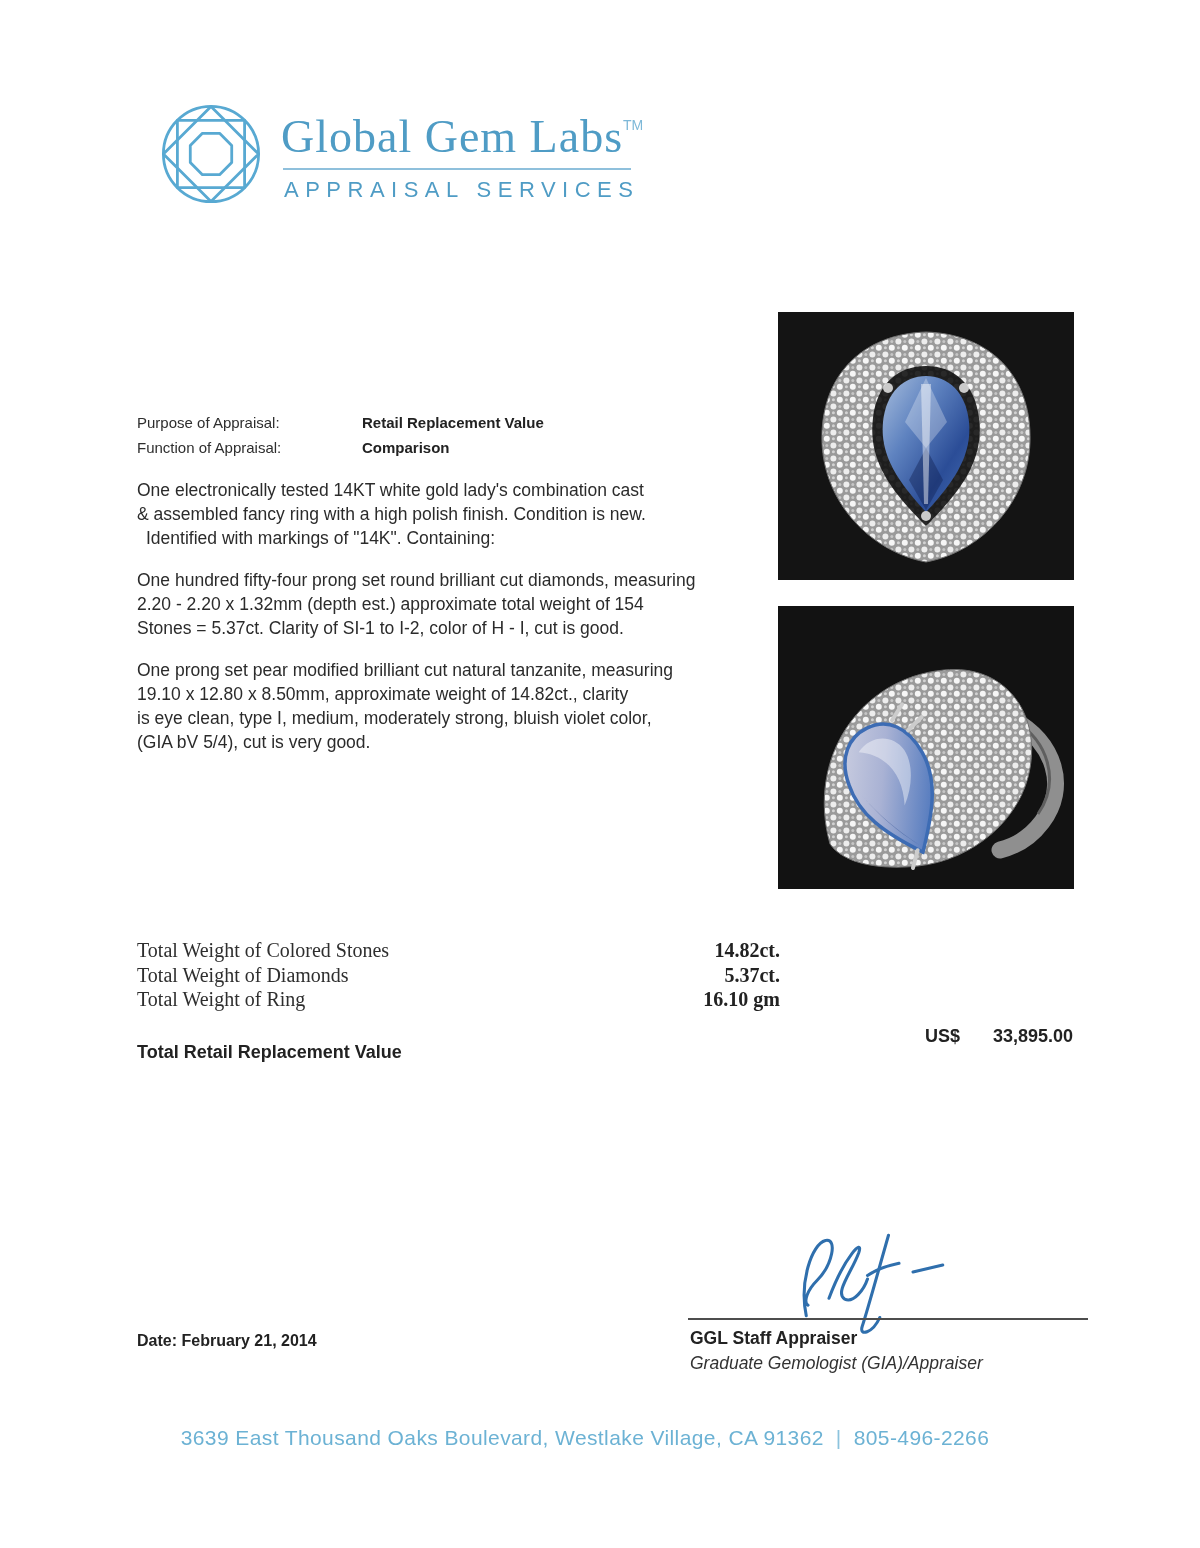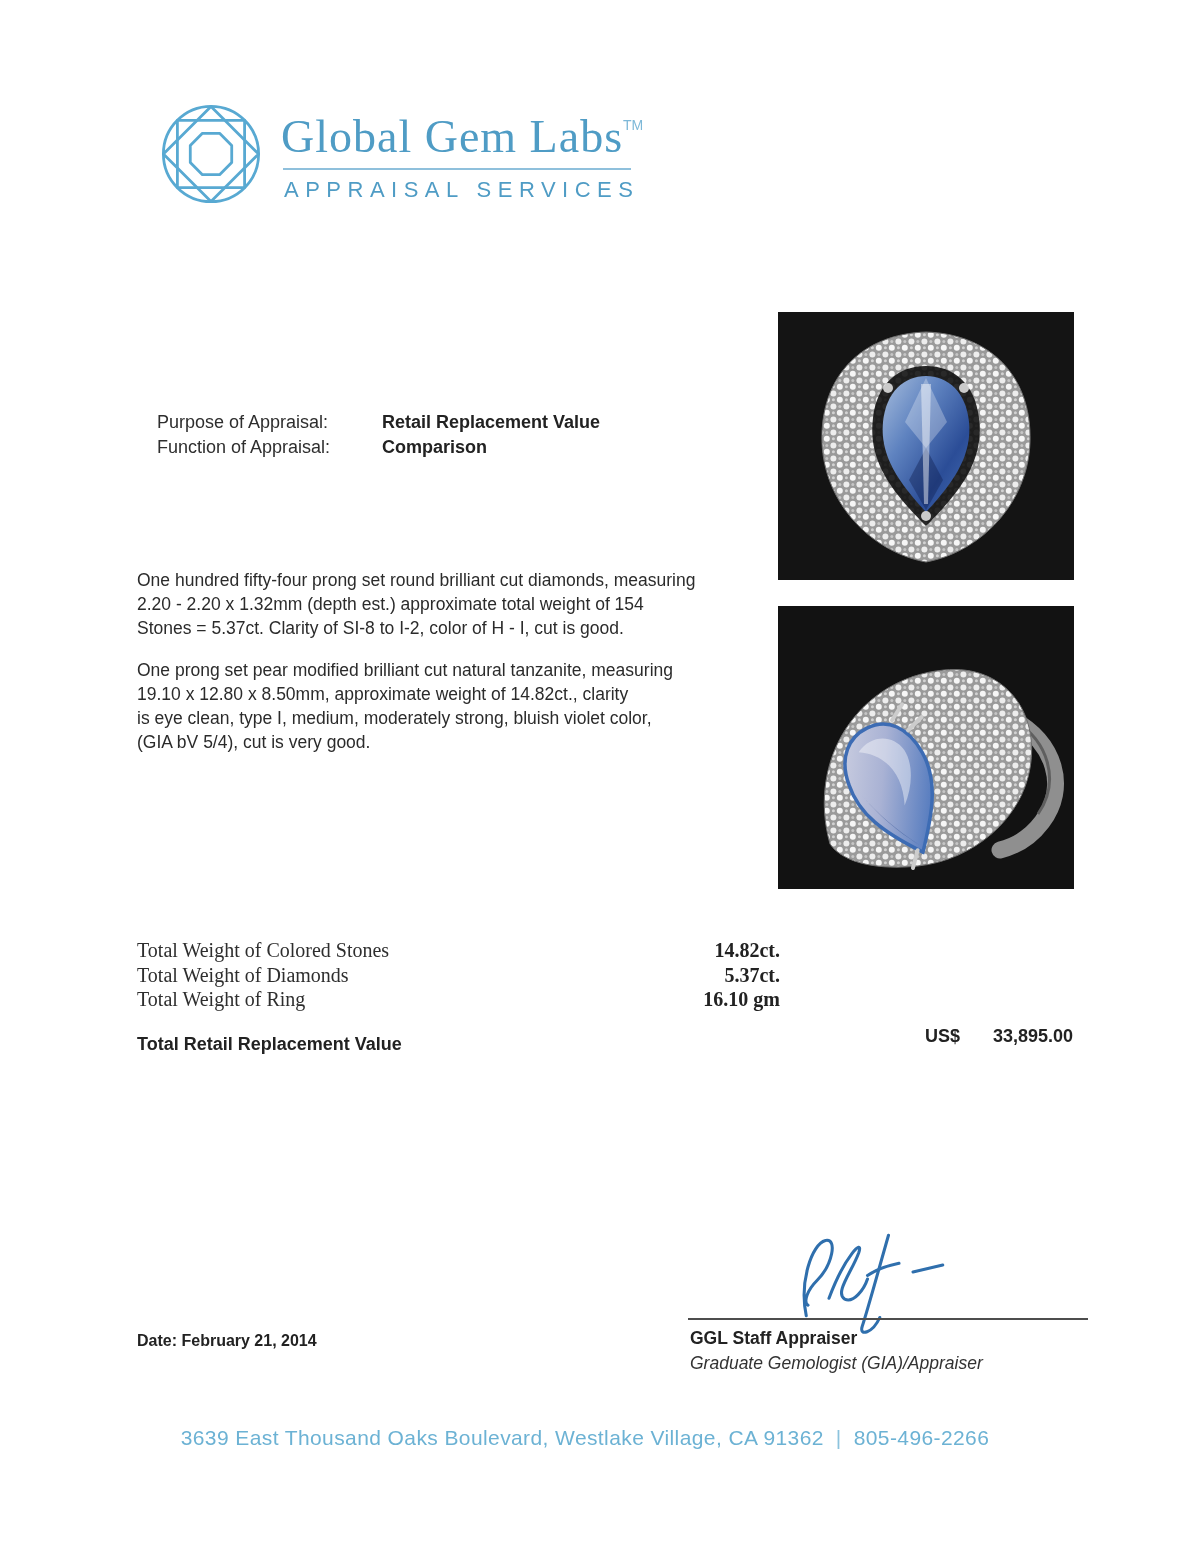--- a/index.html
+++ b/index.html
@@ -14,41 +14,41 @@
   .logo-wordmark{
     font-family:"Liberation Serif",serif;font-size:46px;line-height:50px;
     color:#4f9cc5;letter-spacing:1px;white-space:nowrap;
   }
   .logo-tm{font-family:"Liberation Sans",sans-serif;font-size:14px;vertical-align:22px;color:#7db8d8;letter-spacing:0;}
   .logo-rule{height:0;border-top:2px solid #8fc0dc;margin:6px 0 7px 2px;width:348px;}
   .logo-tagline{
     font-size:22px;letter-spacing:6.5px;color:#4f9cc5;white-space:nowrap;padding-left:3px;
   }
   
-  .meta{position:absolute;left:137px;top:410px;font-size:18px;line-height:25px;margin-left:20px;}
+  .meta{position:absolute;left:137px;top:410px;font-size:15px;line-height:25px;}
   .meta-row{display:flex;}
   .meta-label{width:225px;}
   .meta-value{font-weight:bold;color:#222;}
   
   .para{position:absolute;left:137px;font-size:17.5px;line-height:24px;color:#2b2b2b;}
   .para.p1{top:478px;}
   .para.p2{top:568px;}
   .para.p3{top:658px;}
   .para .indent{padding-left:9px;}
   
   .photo{position:absolute;left:778px;background:#111;}
   .photo.ph1{top:312px;width:296px;height:268px;}
   .photo.ph2{top:606px;width:296px;height:283px;}
   .photo svg{display:block;}
   
   .totals{position:absolute;left:137px;top:938px;width:643px;font-size:20px;line-height:24.5px;font-family:Liberation Serif, serif;}
   .totals-row{display:flex;justify-content:space-between;}
   .totals-value{font-weight:bold;color:#222;text-align:center;}
   .grand{position:absolute;top:1026px;left:137px;width:936px;font-size:18px;}
-  .grand-label{position:absolute;left:0;top:8px;font-weight:bold;color:#222;}
+  .grand-label{position:absolute;left:0;top:16px;font-weight:bold;color:#222;}
   .grand-amount{position:absolute;left:788px;top:0;width:148px;display:flex;justify-content:space-between;font-weight:bold;color:#222;}
   
   .date-line{position:absolute;left:137px;top:1332px;font-size:16px;font-weight:bold;color:#222;}
   .sig-scribble{position:absolute;left:775px;top:1230px;width:220px;height:105px;}
   .sig-rule{position:absolute;left:688px;top:1318px;width:400px;border-top:2px solid #4d4d4d;}
   .sig-name{position:absolute;left:690px;top:1328px;font-size:17.5px;font-weight:bold;color:#222;}
   .sig-title{position:absolute;left:690px;top:1353px;font-size:17.5px;font-style:italic;color:#333;}
   
   .footer{
     position:absolute;left:0;top:1426px;width:1170px;text-align:center;
@@ -81,25 +81,30 @@
     <div class="meta-row">
       <span class="meta-label">Purpose of Appraisal:</span>
       <span class="meta-value">Retail Replacement Value</span>
     </div>
     <div class="meta-row">
       <span class="meta-label">Function of Appraisal:</span>
       <span class="meta-value">Comparison</span>
     </div>
   </div>
 
+  <div class="para p1">
+    <div>One electronically tested 14KT white gold lady's combination cast</div>
+    <div>&amp; assembled fancy ring with a high polish finish. Condition is new.</div>
+    <div class="indent">Identified with markings of "14K".  Containing:</div>
+  </div>
 
   <div class="para p2">
     <div>One hundred fifty-four prong set round brilliant cut diamonds, measuring</div>
     <div>2.20 - 2.20 x 1.32mm (depth est.) approximate total weight of 154</div>
-    <div>Stones = 5.37ct.  Clarity of SI-8 to I-2, color of H - I, cut is good.</div>
+    <div>Stones = 5.37ct.  Clarity of SI-1 to I-2, color of H - I, cut is good.</div>
   </div>
 
   <div class="para p3">
     <div>One prong set pear modified brilliant cut natural tanzanite, measuring</div>
     <div>19.10 x 12.80 x 8.50mm,  approximate weight of 14.82ct., clarity</div>
     <div>is eye clean, type I, medium, moderately strong, bluish violet color,</div>
     <div>(GIA bV 5/4), cut is very good.</div>
   </div>
 
   <div class="photo ph1">

